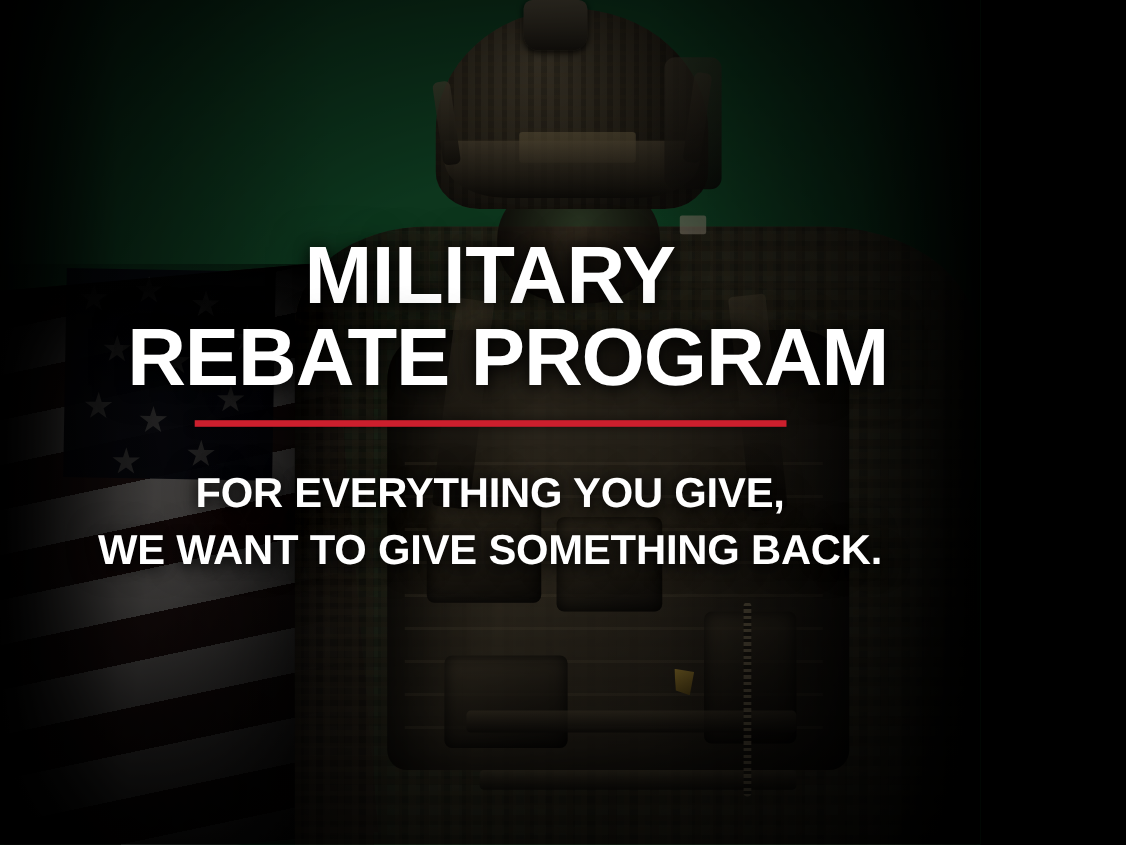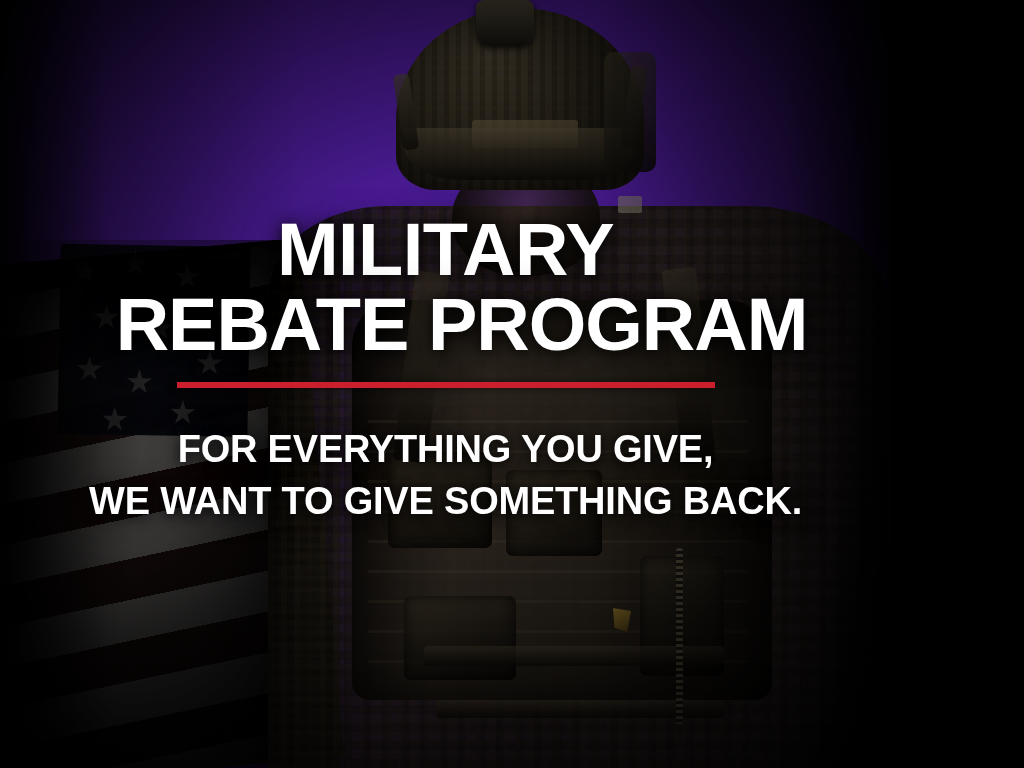--- a/index.html
+++ b/index.html
@@ -7,21 +7,21 @@
   html, body {
     width:1024px; height:768px;
     background:#000;
     overflow:hidden;
     font-family:"Liberation Sans", sans-serif;
   }
 
   .banner {
     position:relative;
     width:891px; height:768px;
-    background:#6d28d9;
+    background:#14532d;
     overflow:hidden;
   }
 
   
   .photo { position:absolute; inset:0; overflow:hidden; }
 
   
   .flag {
     position:absolute;
     left:-40px; top:268px;

